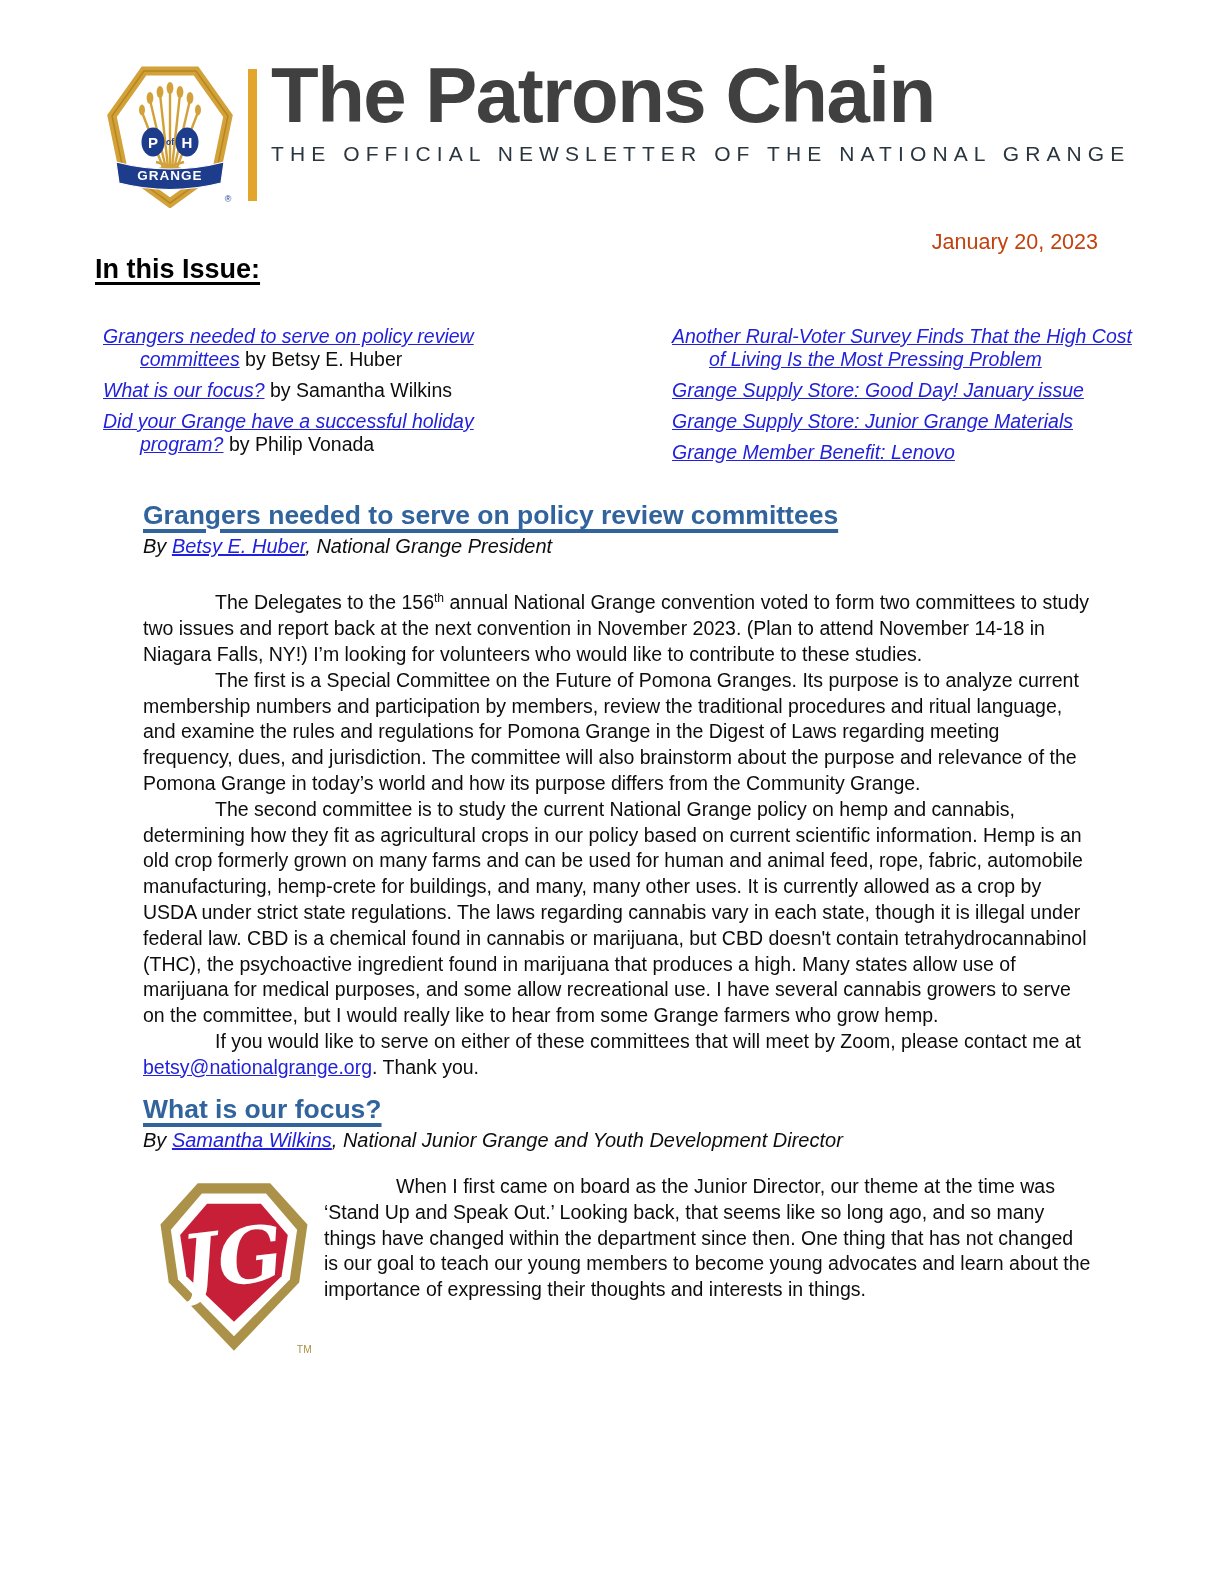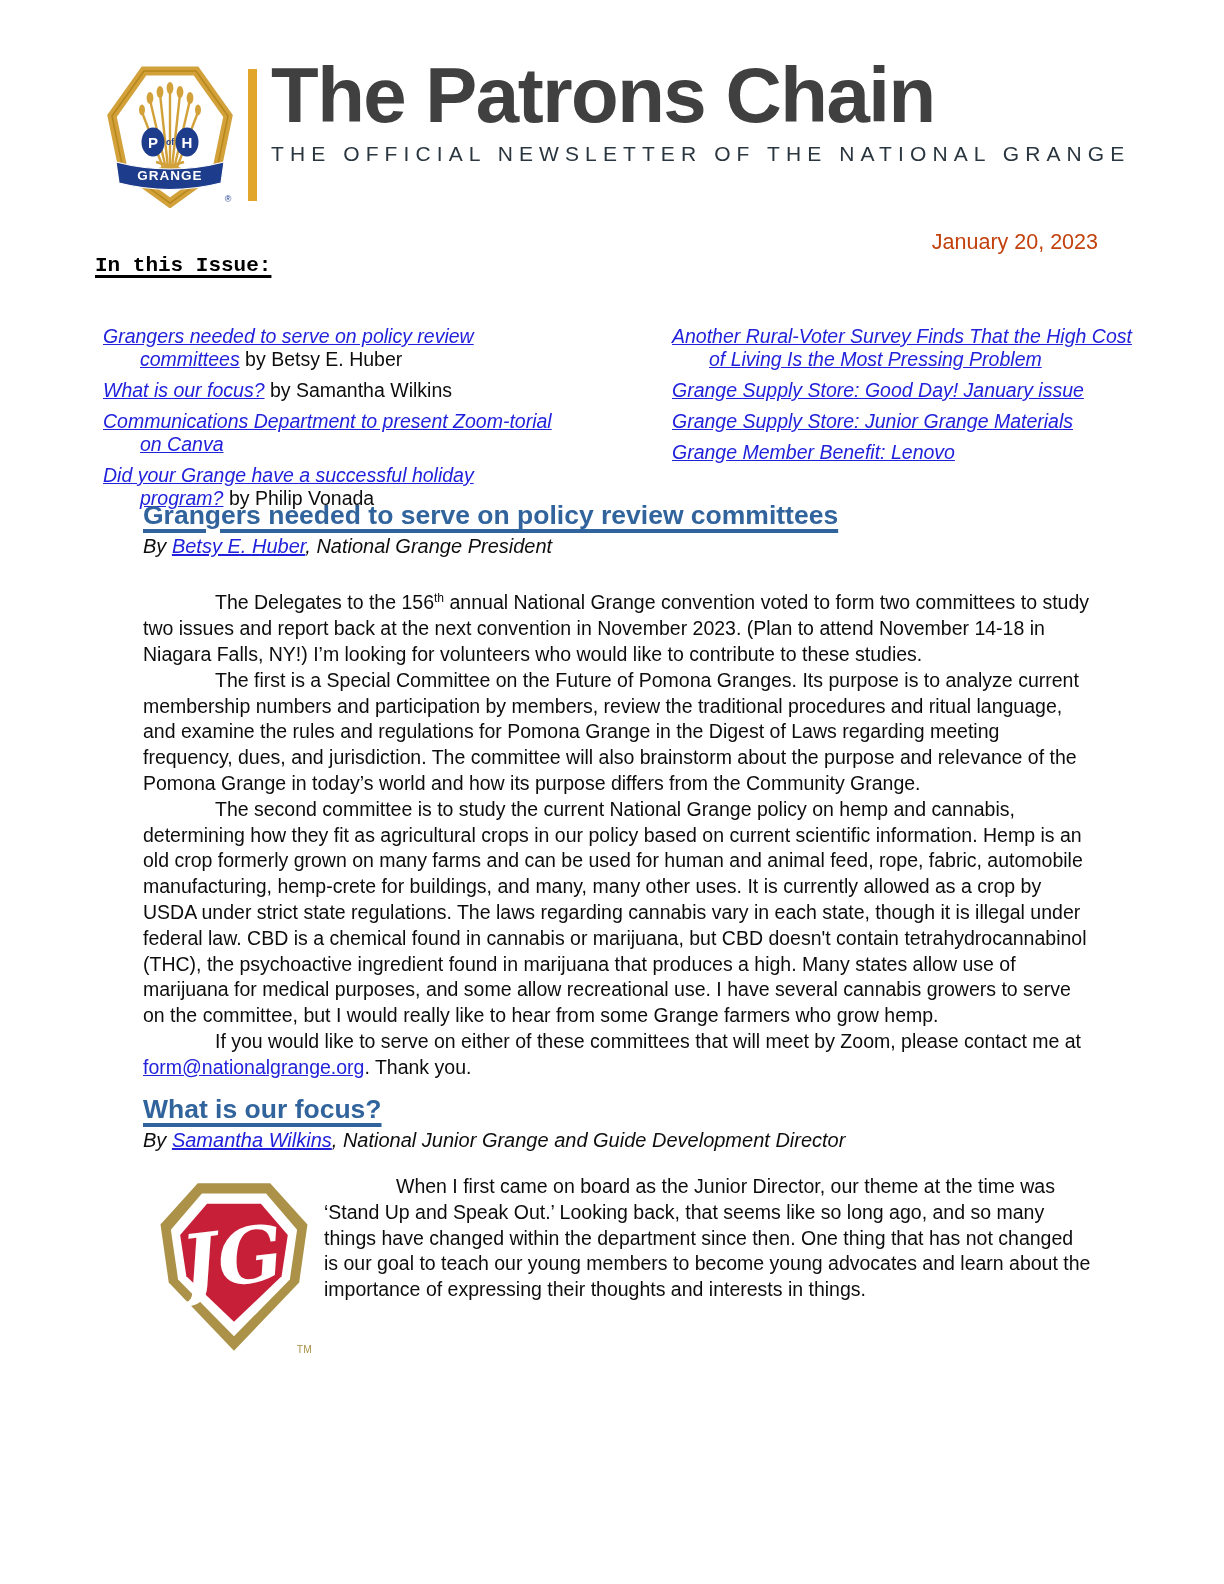--- a/index.html
+++ b/index.html
@@ -14,22 +14,22 @@
   .masthead-title{
     font-size:78px;font-weight:700;color:#404040;letter-spacing:-1.5px;line-height:1.02;
     white-space:nowrap;
   }
   .masthead-subtitle{
     font-size:21px;color:#2A363F;letter-spacing:6.1px;margin-top:6px;white-space:nowrap;
   }
   
   .issue-date{position:absolute;top:230px;right:126px;font-size:21.5px;color:#c2410c;}
   .toc-heading{
-    position:absolute;top:254px;left:95px;font-size:21px;font-weight:700;color:#000;
-    text-decoration:underline;text-decoration-thickness:3px;text-underline-offset:4px;font-family:Liberation Mono, monospace;
+    position:absolute;top:254px;left:95px;font-size:27px;font-weight:700;color:#000;
+    text-decoration:underline;text-decoration-thickness:3px;text-underline-offset:4px;
   }
   .toc-col{position:absolute;top:317px;font-size:19.5px;line-height:23px;}
   .toc-col.left{left:95px;width:474px;}
   .toc-col.right{left:664px;width:476px;}
   .toc-item{padding-left:37px;text-indent:-37px;margin:8px;}
   a.toc-link{color:#2121DC;font-style:italic;text-decoration:underline;cursor:pointer;}
   .toc-suffix{color:#0d0d0d;}
   
   .articles{position:absolute;top:500px;left:143px;width:948px;}
   .article-heading{
@@ -98,49 +98,48 @@
     </div>
   </div>
 
   <div class="issue-date">January 20, 2023</div>
 
   <div class="toc-heading">In this Issue:</div>
 
   <div class="toc-col left">
       <div class="toc-item"><a class="toc-link">Grangers needed to serve on policy review committees</a><span class="toc-suffix"> by Betsy E. Huber</span></div>
       <div class="toc-item"><a class="toc-link">What is our focus?</a><span class="toc-suffix"> by Samantha Wilkins</span></div>
-      <div class="toc-item"><a class="toc-link">Communications Department to present Zoom-torial on Canva</a></div>
       <div class="toc-item"><a class="toc-link">Did your Grange have a successful holiday program?</a><span class="toc-suffix"> by Philip Vonada</span></div>
     </div>
   <div class="toc-col right">
       <div class="toc-item"><a class="toc-link">Another Rural-Voter Survey Finds That the High Cost of Living Is the Most Pressing Problem</a></div>
       <div class="toc-item"><a class="toc-link">Grange Supply Store: Good Day! January issue</a></div>
       <div class="toc-item"><a class="toc-link">Grange Supply Store: Junior Grange Materials</a></div>
       <div class="toc-item"><a class="toc-link">Grange Member Benefit: Lenovo</a></div>
     </div>
 
   <div class="articles">
 
     <div class="article1">
       <h2 class="article-heading">Grangers needed to serve on policy review committees</h2>
       <div class="byline">
         <span>By </span><a class="inline-link">Betsy E. Huber</a><span>, National Grange President</span>
       </div>
       <div class="article-body">
           <p>The Delegates to the 156<sup>th</sup> annual National Grange convention voted to form two committees to study two issues and report back at the next convention in November 2023. (Plan to attend November 14-18 in Niagara Falls, NY!)  I’m looking for volunteers who would like to contribute to these studies.</p>
           <p>The first is a Special Committee on the Future of Pomona Granges.  Its purpose is to analyze current membership numbers and participation by members, review the traditional procedures and ritual language, and examine the rules and regulations for Pomona Grange in the Digest of Laws regarding meeting frequency, dues, and jurisdiction. The committee will also brainstorm about the purpose and relevance of the Pomona Grange in today’s world and how its purpose differs from the Community Grange.</p>
           <p>The second committee is to study the current National Grange policy on hemp and cannabis, determining how they fit as agricultural crops in our policy based on current scientific information.  Hemp is an old crop formerly grown on many farms and can be used for human and animal feed, rope, fabric, automobile manufacturing, hemp-crete for buildings, and many, many other uses. It is currently allowed as a crop by USDA under strict state regulations.  The laws regarding cannabis vary in each state, though it is illegal under federal law. CBD is a chemical found in cannabis or marijuana, but CBD doesn't contain tetrahydrocannabinol (THC), the psychoactive ingredient found in marijuana that produces a high. Many states allow use of marijuana for medical purposes, and some allow recreational use.  I have several cannabis growers to serve on the committee, but I would really like to hear from some Grange farmers who grow hemp.</p>
-          <p>If you would like to serve on either of these committees that will meet by Zoom, please contact me at <a class="inline-link">form@nationalgrange.org</a>. Thank you.</p>
+          <p>If you would like to serve on either of these committees that will meet by Zoom, please contact me at <a class="inline-link">betsy@nationalgrange.org</a>. Thank you.</p>
         </div>
     </div>
 
     <div class="article2">
       <h2 class="article-heading">What is our focus?</h2>
       <div class="byline">
-        <span>By </span><a class="inline-link">Samantha Wilkins</a><span>, National Junior Grange and Guide Development Director</span>
+        <span>By </span><a class="inline-link">Samantha Wilkins</a><span>, National Junior Grange and Youth Development Director</span>
       </div>
       <div class="article-body">
         <div class="jg-figure">
           <svg width="158" height="178" viewBox="0 0 152 172">
             <polygon points="40,4 110,4 146,44 138,100 75,166 12,100 4,44" fill="#AB9248"></polygon>
             <polygon points="44,14 106,14 136,49 129,97 75,152 21,97 14,49" fill="#ffffff"></polygon>
             <polygon points="49,24 101,24 127,54 121,94 75,138 29,94 23,54" fill="#C81F38"></polygon>
             <text x="75" y="102" font-size="74" font-weight="bold" font-style="italic" fill="#ffffff" text-anchor="middle" font-family="DejaVu Serif, serif" transform="rotate(-7 75 90)">JG</text>
             <text x="143" y="168" font-size="10" fill="#AB9248" text-anchor="middle" font-family="Liberation Sans, sans-serif">TM</text>
           </svg>

